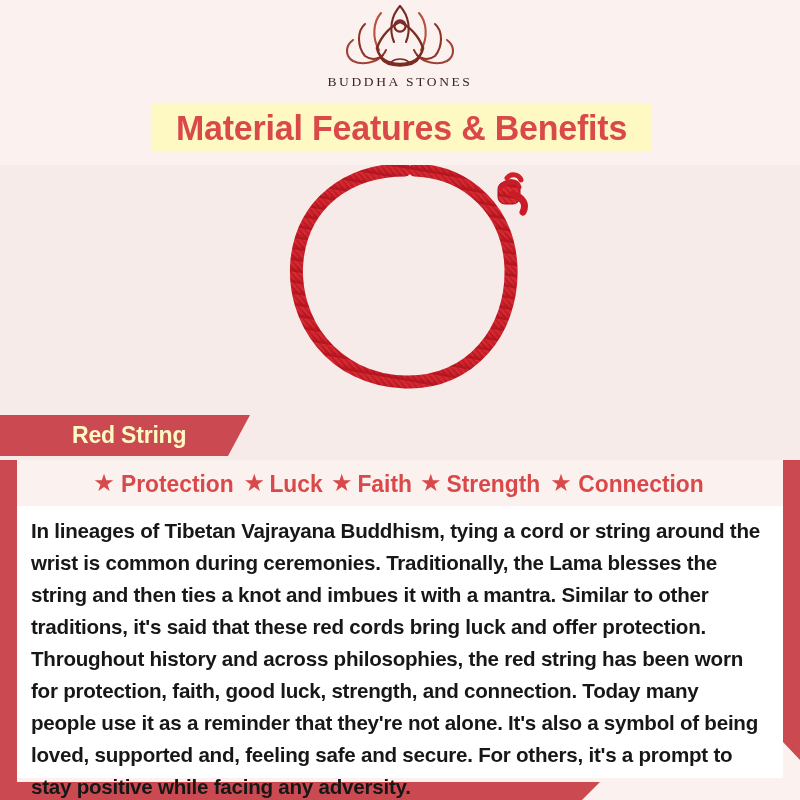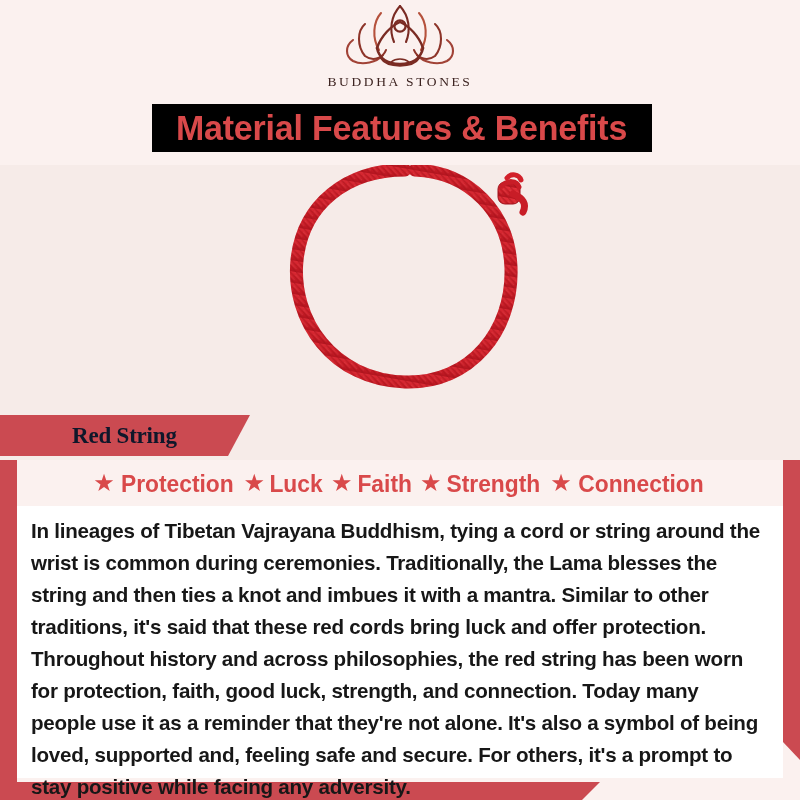--- a/index.html
+++ b/index.html
@@ -88,21 +88,21 @@
     color: #3c2320;
     font-weight: 400;
   }
 
   .title-band {
     position: absolute;
     top: 104px;
     left: 152px;
     width: 500px;
     height: 48px;
-    background: #000000;
+    background: #fef9c3;
     display: flex;
     align-items: center;
     justify-content: center;
   }
   .title-text {
     font-family: "Liberation Sans Narrow", "Liberation Sans", sans-serif;
     font-weight: 700;
     font-size: 35px;
     color: #d9494a;
     letter-spacing: -0.2px;
@@ -138,23 +138,22 @@
     background: #cb4a51;
     clip-path: polygon(0 0, 250px 0, 228px 41px, 0 41px);
     display: flex;
     align-items: center;
     z-index: 3;
   }
   .label-text {
     margin-left: 72px;
     font-weight: 700;
     font-size: 23px;
-    color: #0f172a;
+    color: #fef9c3;
     letter-spacing: -0.2px;
-    font-family: Liberation Serif, serif;
   }
 
   
   .benefits {
     position: absolute;
     top: 464px;
     left: 17px;
     width: 766px;
     height: 40px;
     background: #fbf1ef;

